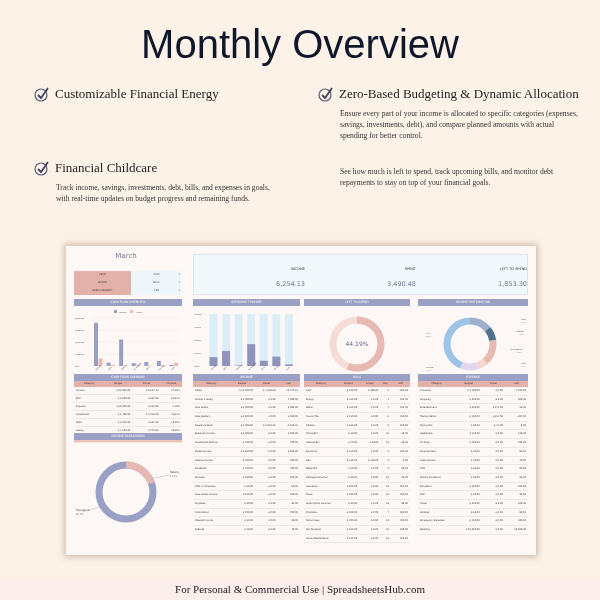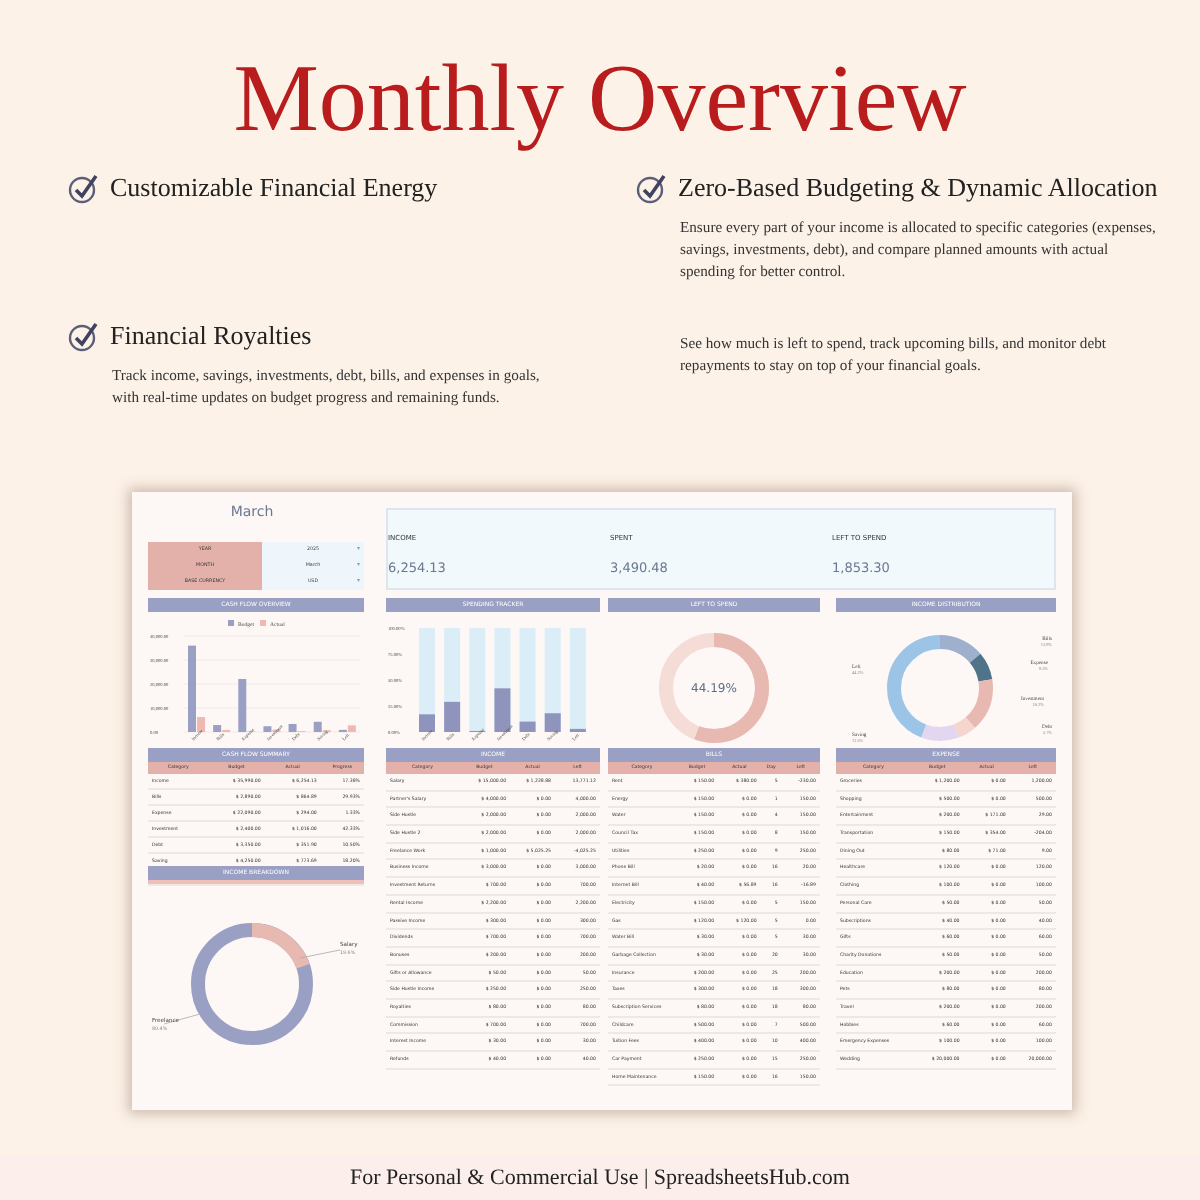--- a/index.html
+++ b/index.html
@@ -1,31 +1,31 @@
 <!DOCTYPE html>
 <html><head>
 <meta charset="utf-8">
 <style>
 *{box-sizing:border-box;margin:0;padding:0}
 body{width:600px;height:600px;background:#fdf2e8;font-family:"Liberation Serif",serif;position:relative;overflow:hidden;color:#222}
-.title{position:absolute;top:22px;left:0;width:600px;text-align:center;font-size:48px;color:#b91c1c;font-family:Liberation Serif, serif}
+.title{position:absolute;top:22px;left:0;width:600px;text-align:center;font-size:40px;color:#0f172a;font-family:Liberation Sans, sans-serif}
 .feat{position:absolute;width:240px}
 .feat h3{font-size:13px;font-weight:normal;color:#222;display:flex;align-items:center;gap:5px;white-space:nowrap}
 .feat p{font-size:7.6px;line-height:11px;color:#333;margin-left:22px;margin-top:6px}
 .chk{width:16px;height:16px;flex:0 0 16px}
 .sheet{position:absolute;left:66px;top:246px;width:470px;height:309px;background:#fdf7f6;box-shadow:0 0 6px 2px rgba(120,90,70,.35)}
 .footer{position:absolute;left:0;top:578px;width:600px;height:22px;background:#fcefeb;text-align:center;font-size:11px;line-height:22px;color:#222}
 .month{position:absolute;left:8px;top:6px;width:104px;text-align:center;font-family:"DejaVu Sans",sans-serif;font-size:7px;color:#6a7890}
 .setup{position:absolute;left:8px;top:25px;width:108px}
 .setup .row{display:flex;height:7.5px;margin-bottom:.5px}
 .setup .k{width:57px;background:#e3b1a9;font-size:2.4px;text-align:center;line-height:7.5px;color:#333;font-family:"DejaVu Sans",sans-serif}
 .setup .v{flex:1;background:#eef6fb;font-size:2.4px;text-align:center;line-height:7.5px;color:#444;font-family:"DejaVu Sans",sans-serif;position:relative}
 .setup .v:after{content:"▾";position:absolute;right:2px;font-size:3px;color:#7ab}
 .kpis{position:absolute;left:127px;top:8px;width:335px;height:41px;background:#f2f9fc;border:1px solid #dde6ee;display:flex}
-.kpi{flex:1;text-align:left;font-family:"DejaVu Sans",sans-serif}
+.kpi{flex:1;text-align:right;font-family:"DejaVu Sans",sans-serif}
 .kpi .l{font-size:3.5px;margin-top:12px;color:#333}
 .kpi .n{font-size:6.5px;margin-top:9px;color:#6a7890}
 .phead{position:absolute;height:7px;background:#9aa0c4;color:#fff;font-size:3px;text-align:center;line-height:7px;font-family:"DejaVu Sans",sans-serif}
 .tbl{position:absolute;font-family:"DejaVu Sans",sans-serif;font-size:2.3px;color:#333}
 .tbl .th{display:flex;background:#e3b1a9;height:6px;line-height:6px}
 .tbl .tr{display:flex;height:8px;line-height:8px;border-bottom:.5px solid #f1e6e6}
 .tbl .tr.left{background:#efc0b8;font-weight:bold}
 .tbl span{display:block;overflow:hidden;white-space:nowrap}
 .tbl .c0{text-align:left;padding-left:2px}
 .tbl .cn{text-align:right;padding-right:2px}
@@ -54,21 +54,21 @@
       <span>Zero-Based Budgeting &amp; Dynamic Allocation</span>
     </h3>
   <p>Ensure every part of your income is allocated to specific categories (expenses, savings, investments, debt), and compare planned amounts with actual spending for better control.</p>
 </div>
 <div class="feat" style="left:34px;top:160px">
   <h3>
       <svg class="chk" viewBox="0 0 16 16">
         <circle cx="7" cy="9" r="6" fill="none" stroke="#5b5f7a" stroke-width="1.2"></circle>
         <path d="M4 9l3 3 7-10" fill="none" stroke="#3f4260" stroke-width="1.8"></path>
       </svg>
-      <span>Financial Royalties</span>
+      <span>Financial Childcare</span>
     </h3>
   <p>Track income, savings, investments, debt, bills, and expenses in goals, with real-time updates on budget progress and remaining funds.</p>
 </div>
 <div class="feat" style="left:318px;top:160px;width:260px">
   <p>See how much is left to spend, track upcoming bills, and monitor debt repayments to stay on top of your financial goals.</p>
 </div>
 
 <div class="sheet">
   <div class="month">March</div>
   <div class="setup">

